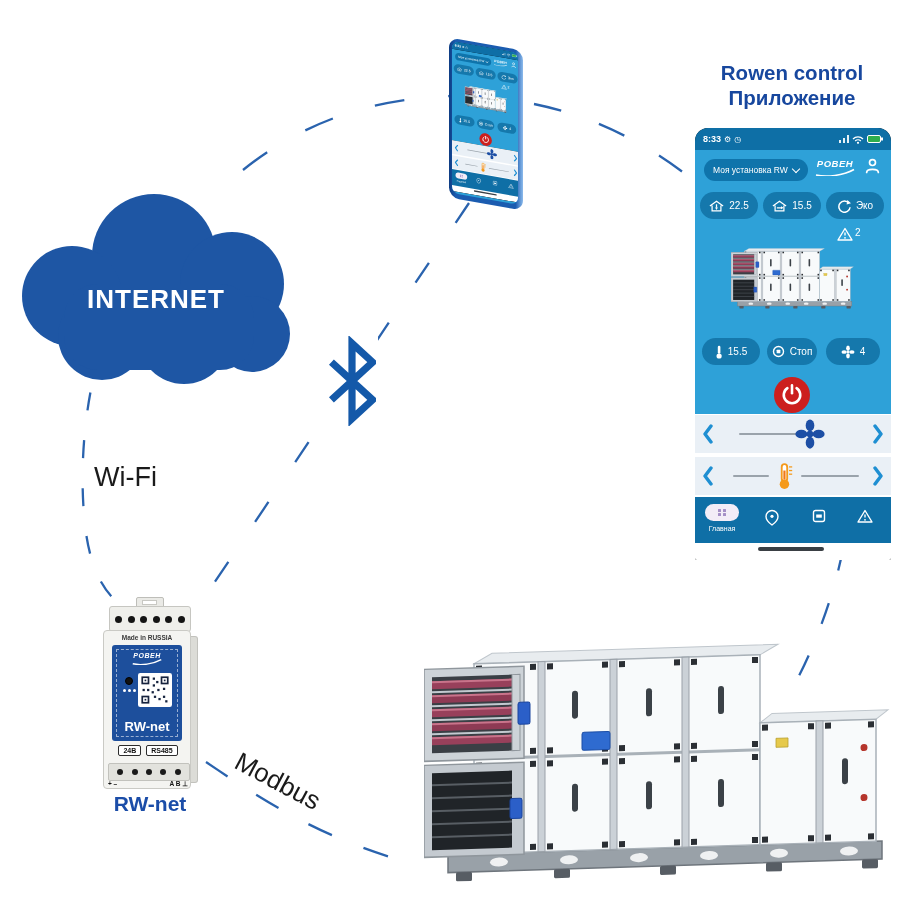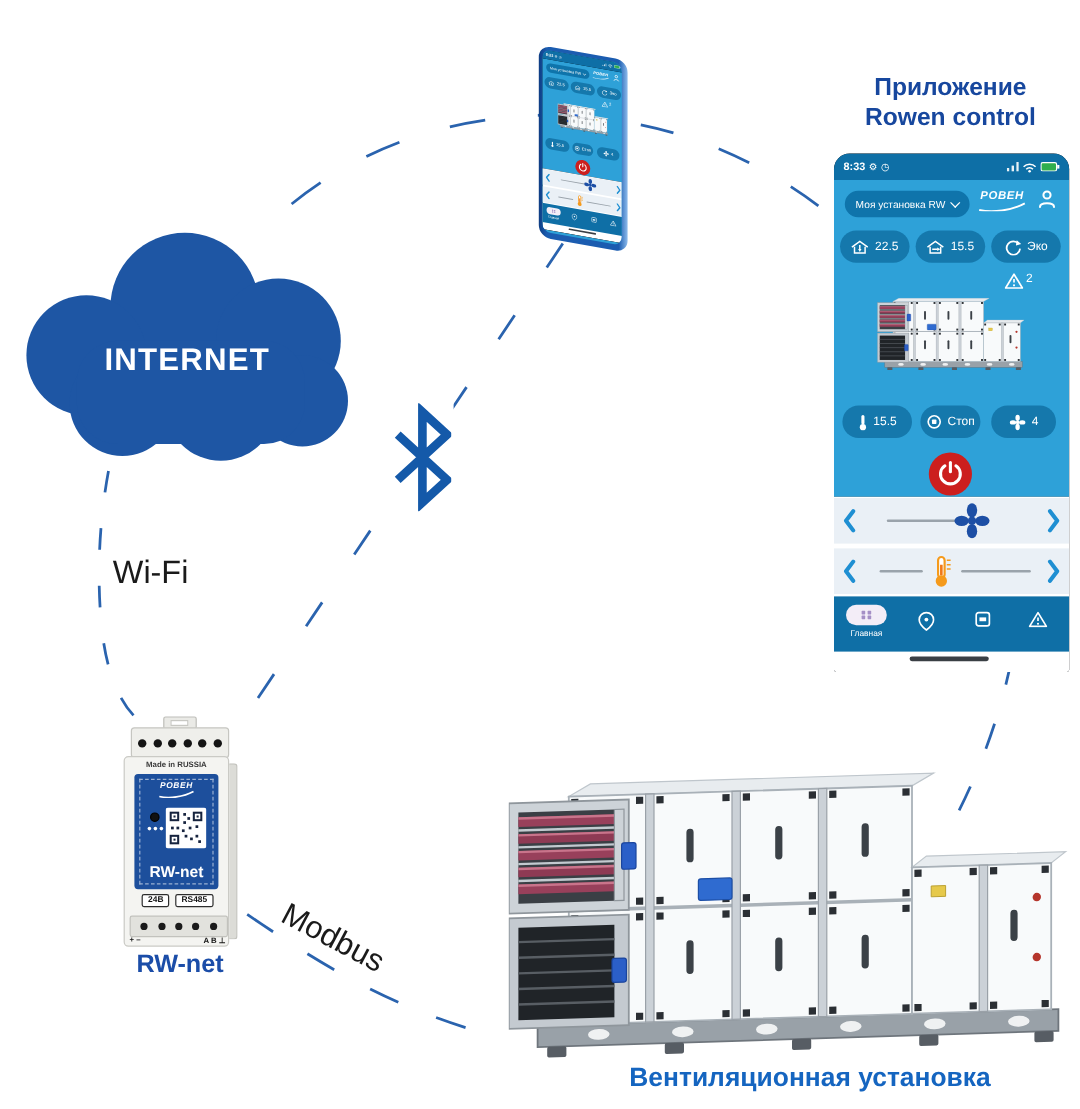--- a/index.html
+++ b/index.html
@@ -241,25 +241,24 @@
       <path d="M 243 170 Q 330 100 450 96" stroke-dasharray="30 44"></path>
       <path d="M 534 104 Q 622 122 698 184" stroke-dasharray="28 40"></path>
       <path d="M 469 203 L 196 610" stroke-dasharray="24 48"></path>
       <path d="M 102 346 C 84 402 79 470 85 525 C 89 562 100 585 113 598" stroke-dasharray="18 30"></path>
       <path d="M 206 762 C 262 800 318 836 400 860" stroke-dasharray="26 34"></path>
       <path d="M 843 549 C 833 600 812 655 786 700" stroke-dasharray="22 34"></path>
     </g>
   </svg>
 
   <div class="big-title t-app">
+    <div>Rowen control</div>
     <div>Приложение</div>
-    <div>Rowen control</div>
   </div>
   <div class="big-title t-rwnet">RW-net</div>
-  <div class="big-title t-ahu">Вентиляционная установка</div>
   <div class="conn-label l-wifi">Wi-Fi</div>
   <div class="conn-label l-modbus">Modbus</div>
 
   <svg class="abs cloud" width="292" height="202" viewBox="0 0 292 202">
     <g fill="#1E56A4">
       <circle cx="148" cy="72" r="62"></circle>
         <circle cx="66" cy="112" r="50"></circle>
       <circle cx="226" cy="100" r="52"></circle>
         <circle cx="96" cy="152" r="44"></circle>
       <circle cx="178" cy="154" r="46"></circle>

